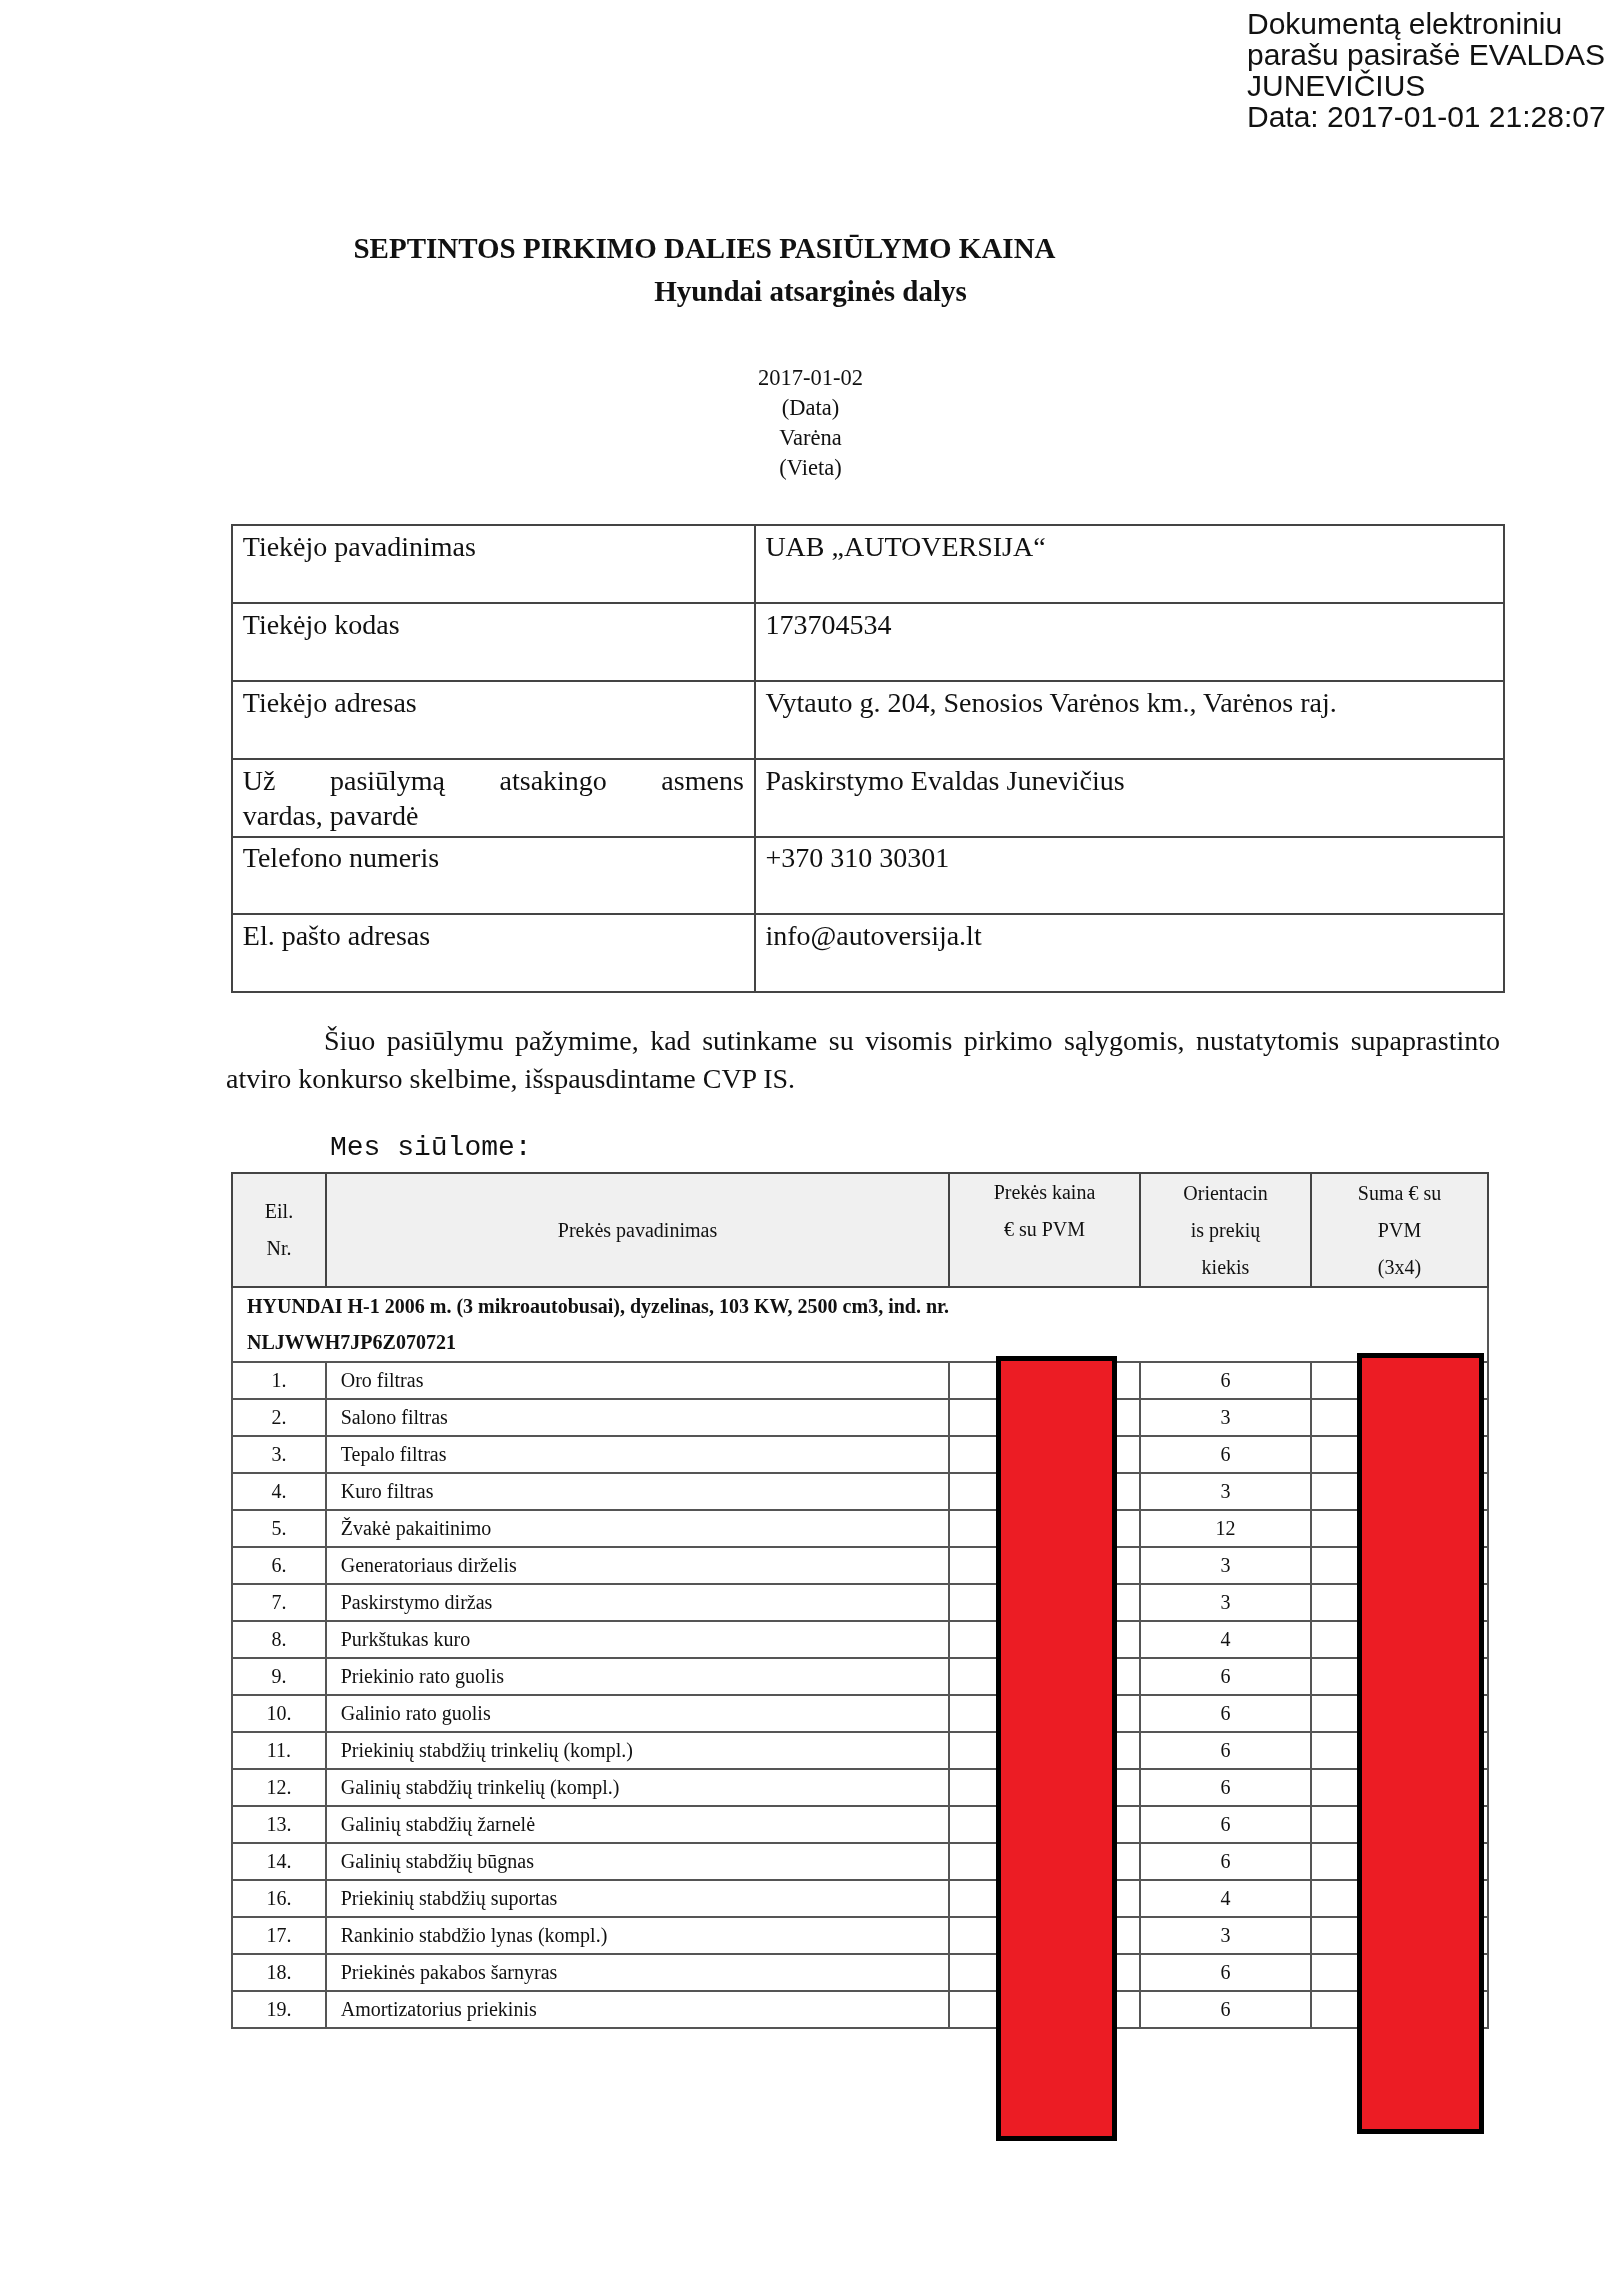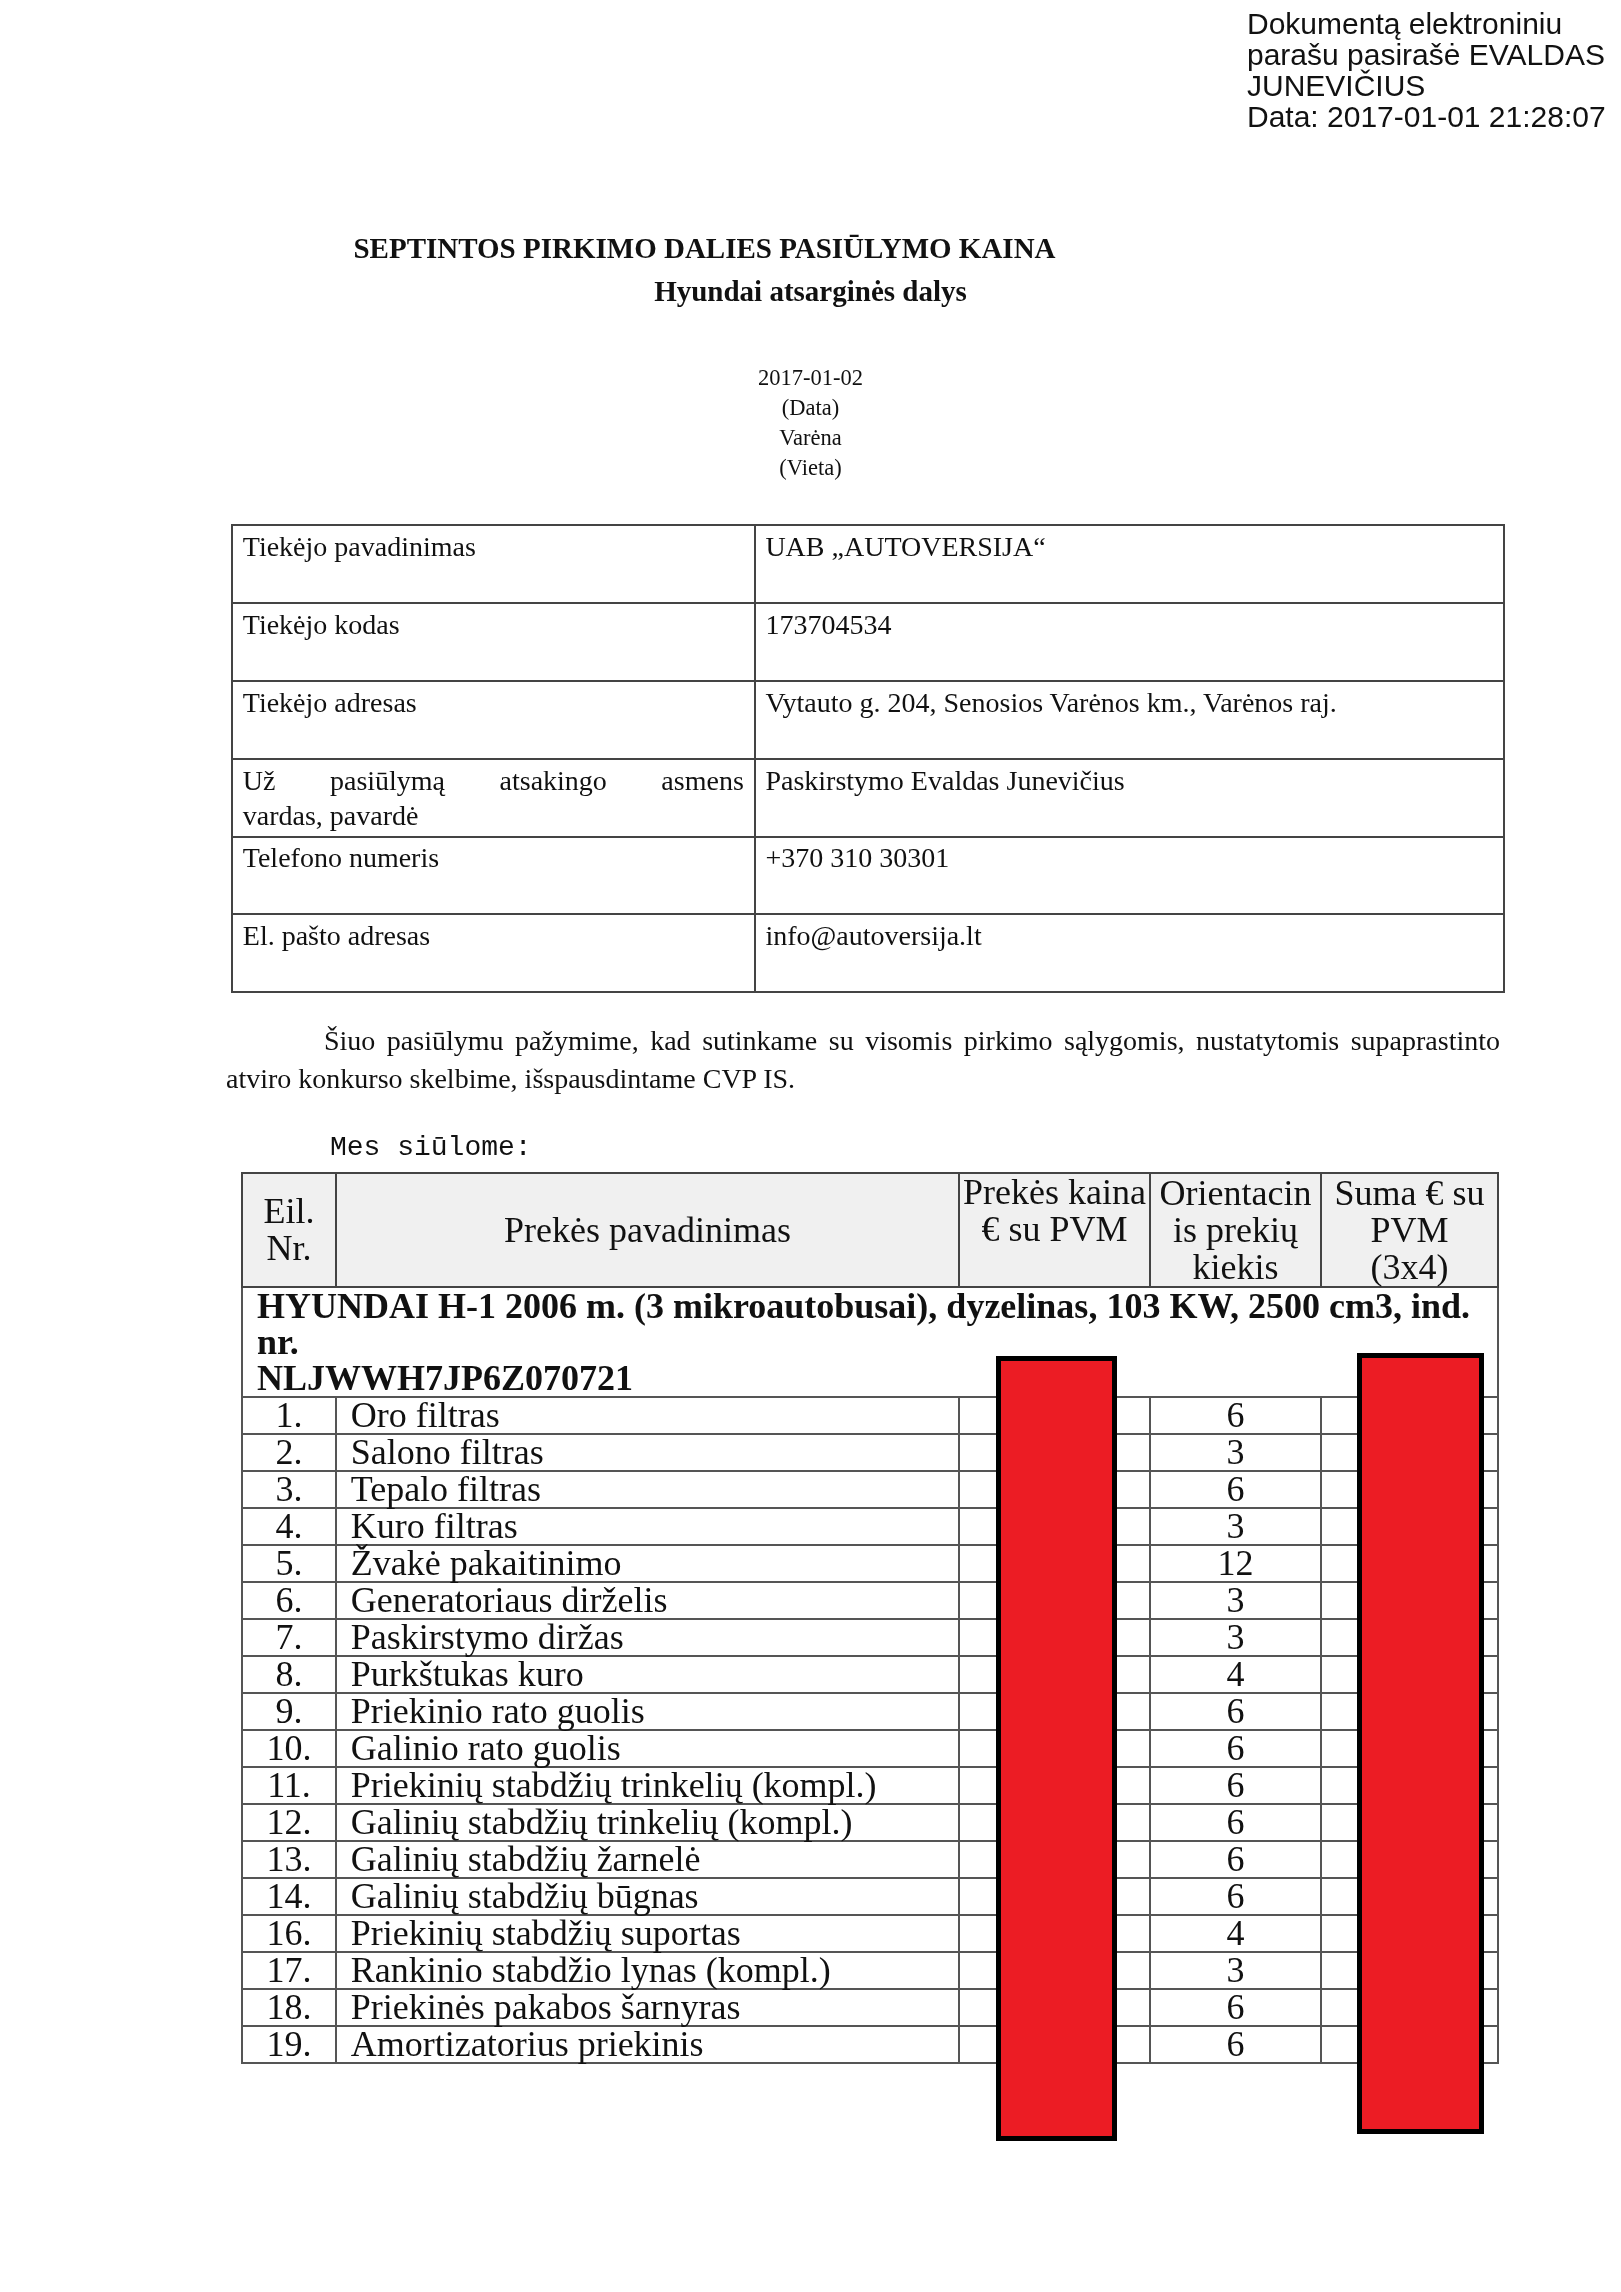--- a/index.html
+++ b/index.html
@@ -18,21 +18,21 @@
   table { border-collapse: collapse; }
   .info-table { position: absolute; left: 231px; top: 524px; width: 1274px; font-size: 28px; }
   .info-table td { border: 2px solid #444; vertical-align: top; height: 73px; padding: 0 9.8px; line-height: 35px; padding-top: 2.9px; }
   .info-table td.label { width: 501px; }
   .info-table td.justify { text-align: justify; text-align-last: justify; }
   .info-table td.justify span.second { display: block; text-align: left; text-align-last: left; }
 
   .para { position: absolute; left: 226px; top: 1022px; width: 1274px; font-size: 28px; line-height: 38px; text-align: justify; text-indent: 98px; }
   .mes { position: absolute; left: 330px; top: 1132px; font-size: 28px; font-family: Liberation Mono, monospace; }
 
-  .items-table { position: absolute; left: 241px; top: 1172px; width: 1258px; font-size: 36px; }
+  .items-table { position: absolute; left: 231px; top: 1172px; width: 1258px; font-size: 20px; }
   .items-table th { background: #f0f0f0; font-weight: normal; border: 2px solid #444; line-height: 37px; vertical-align: middle; padding: 0; }
   .items-table td { border: 2px solid #555; height: 35px; line-height: 35px; padding: 0; }
   .items-table td.nr { text-align: center; }
   .items-table td.name { padding-left: 13.7px; }
   .items-table td.qty { text-align: center; }
   .items-table tr.vehicle td { font-weight: bold; line-height: 36px; height: 73px; padding-left: 14px; vertical-align: top; }
 
   .redact { position: absolute; background: #ec1c24; border: 5.9px solid #000; box-sizing: border-box; }
 </style>
 </head>

